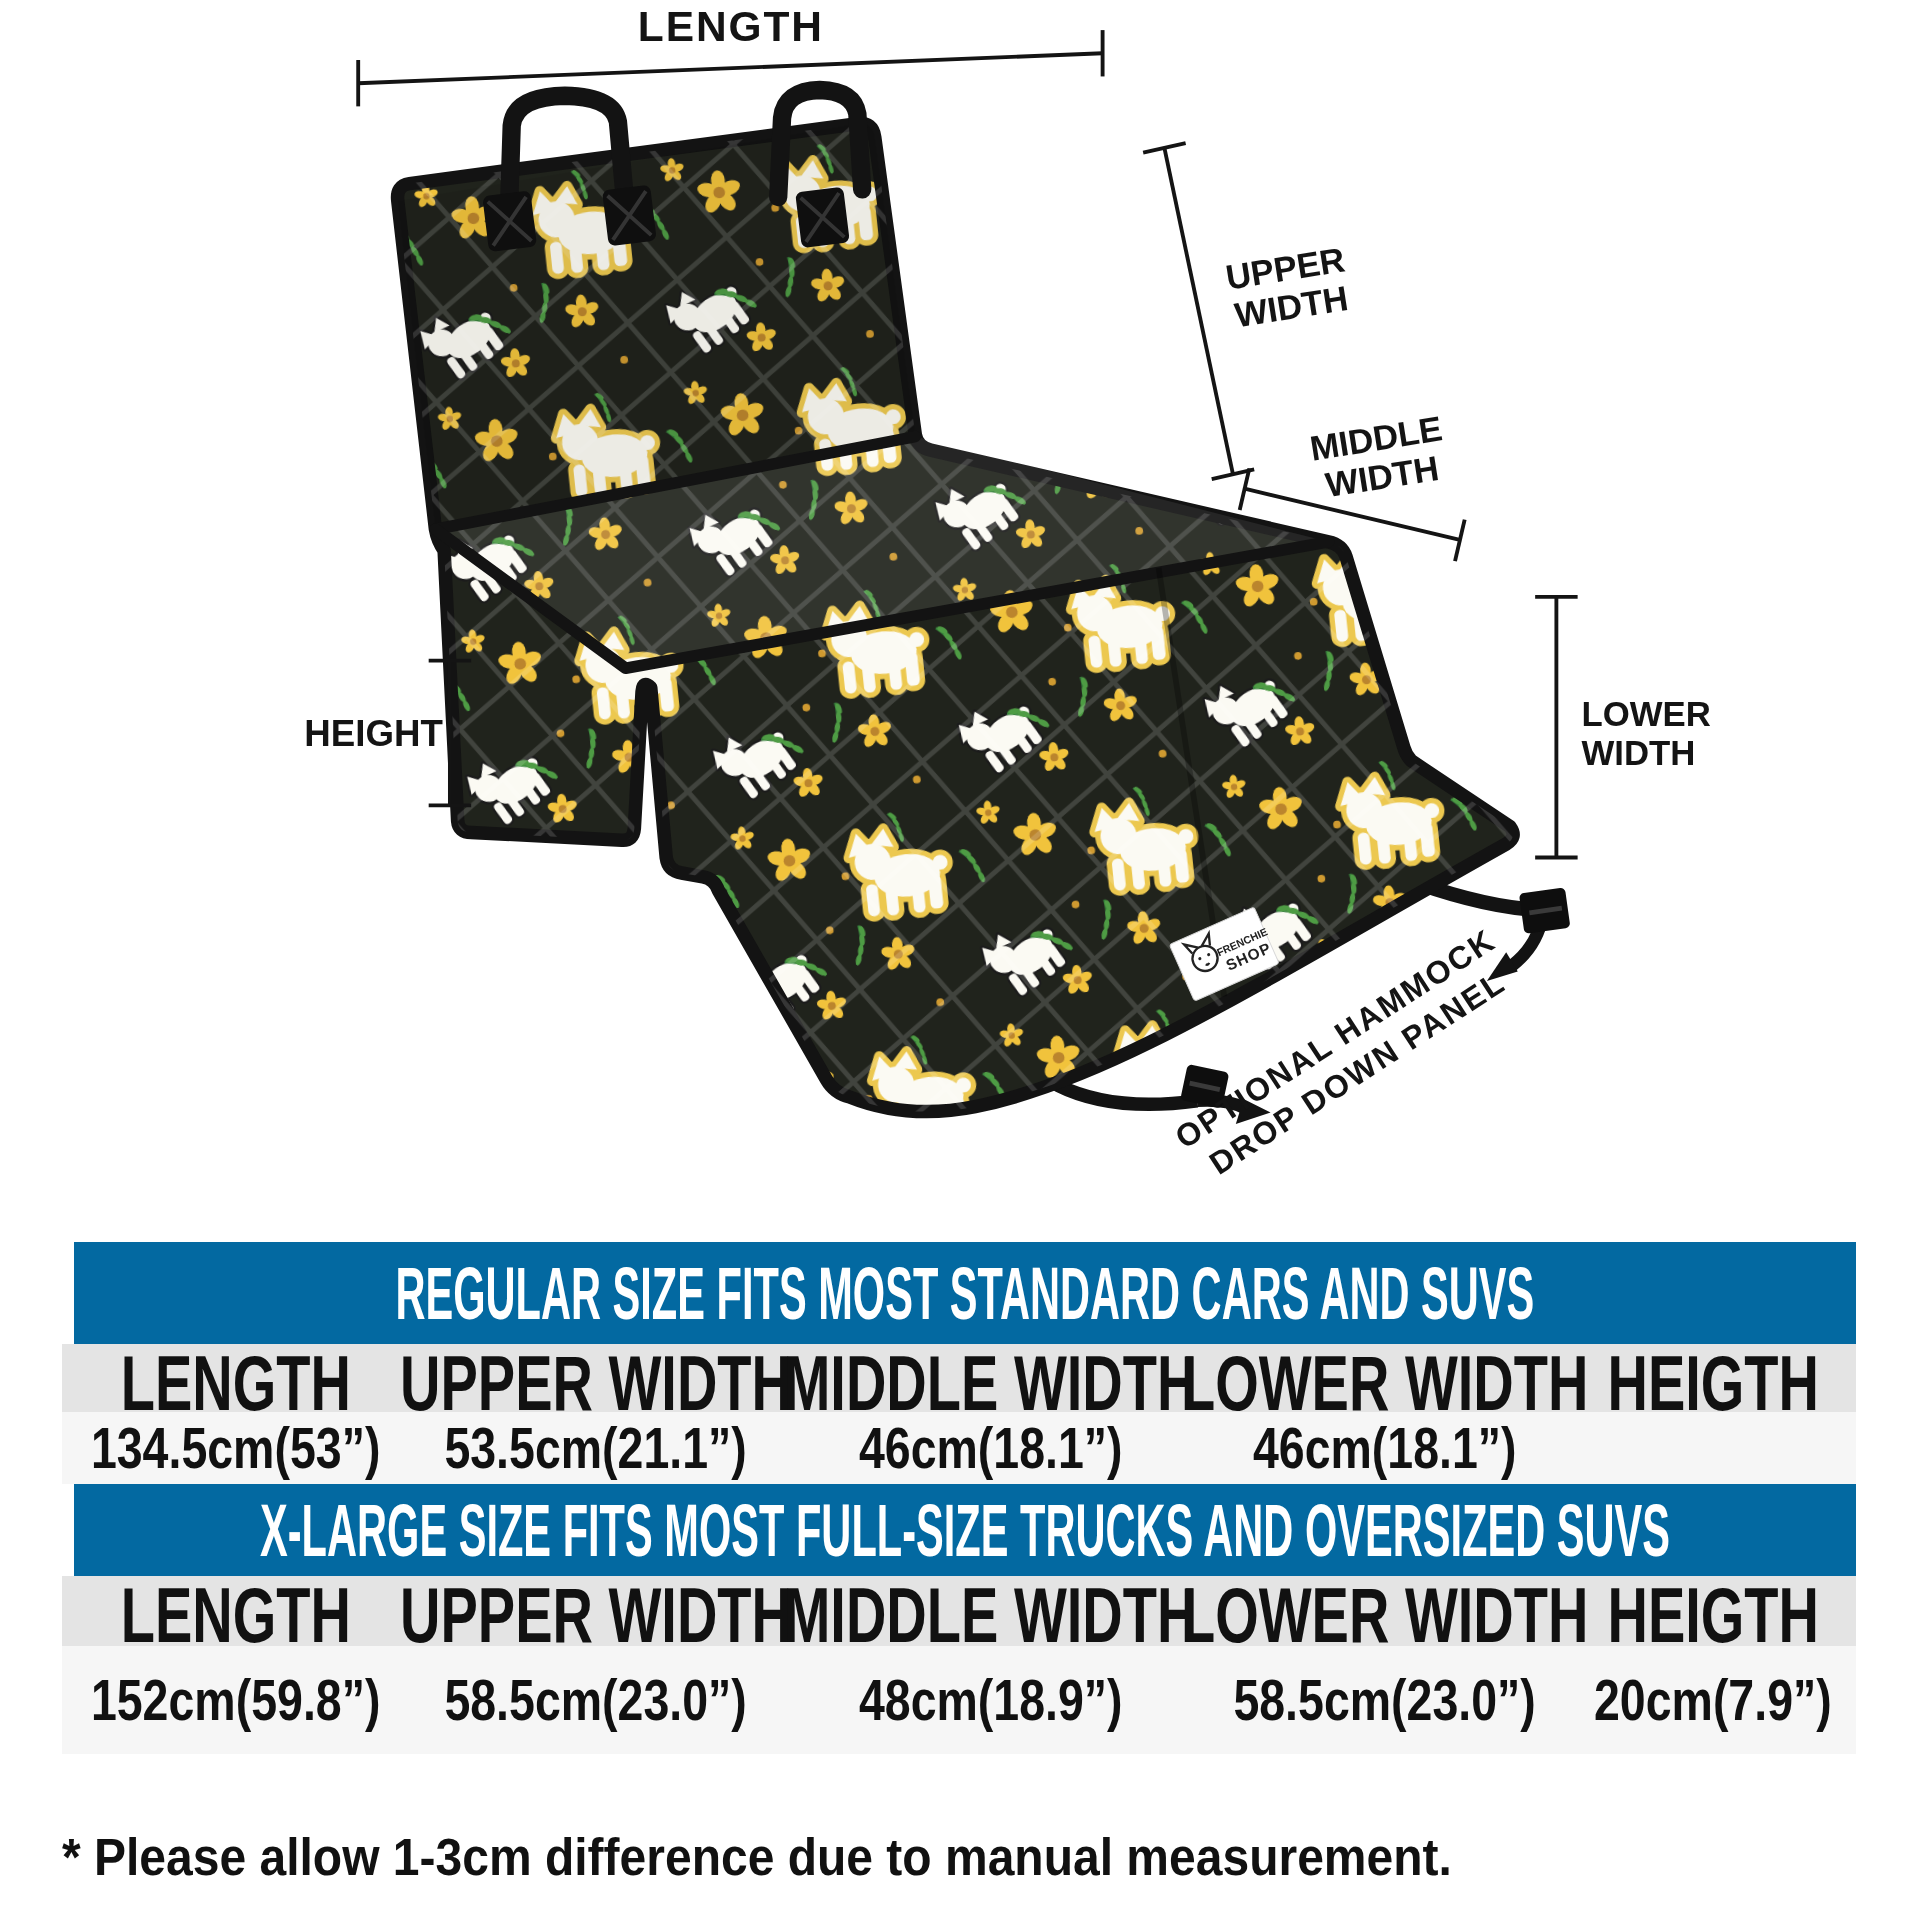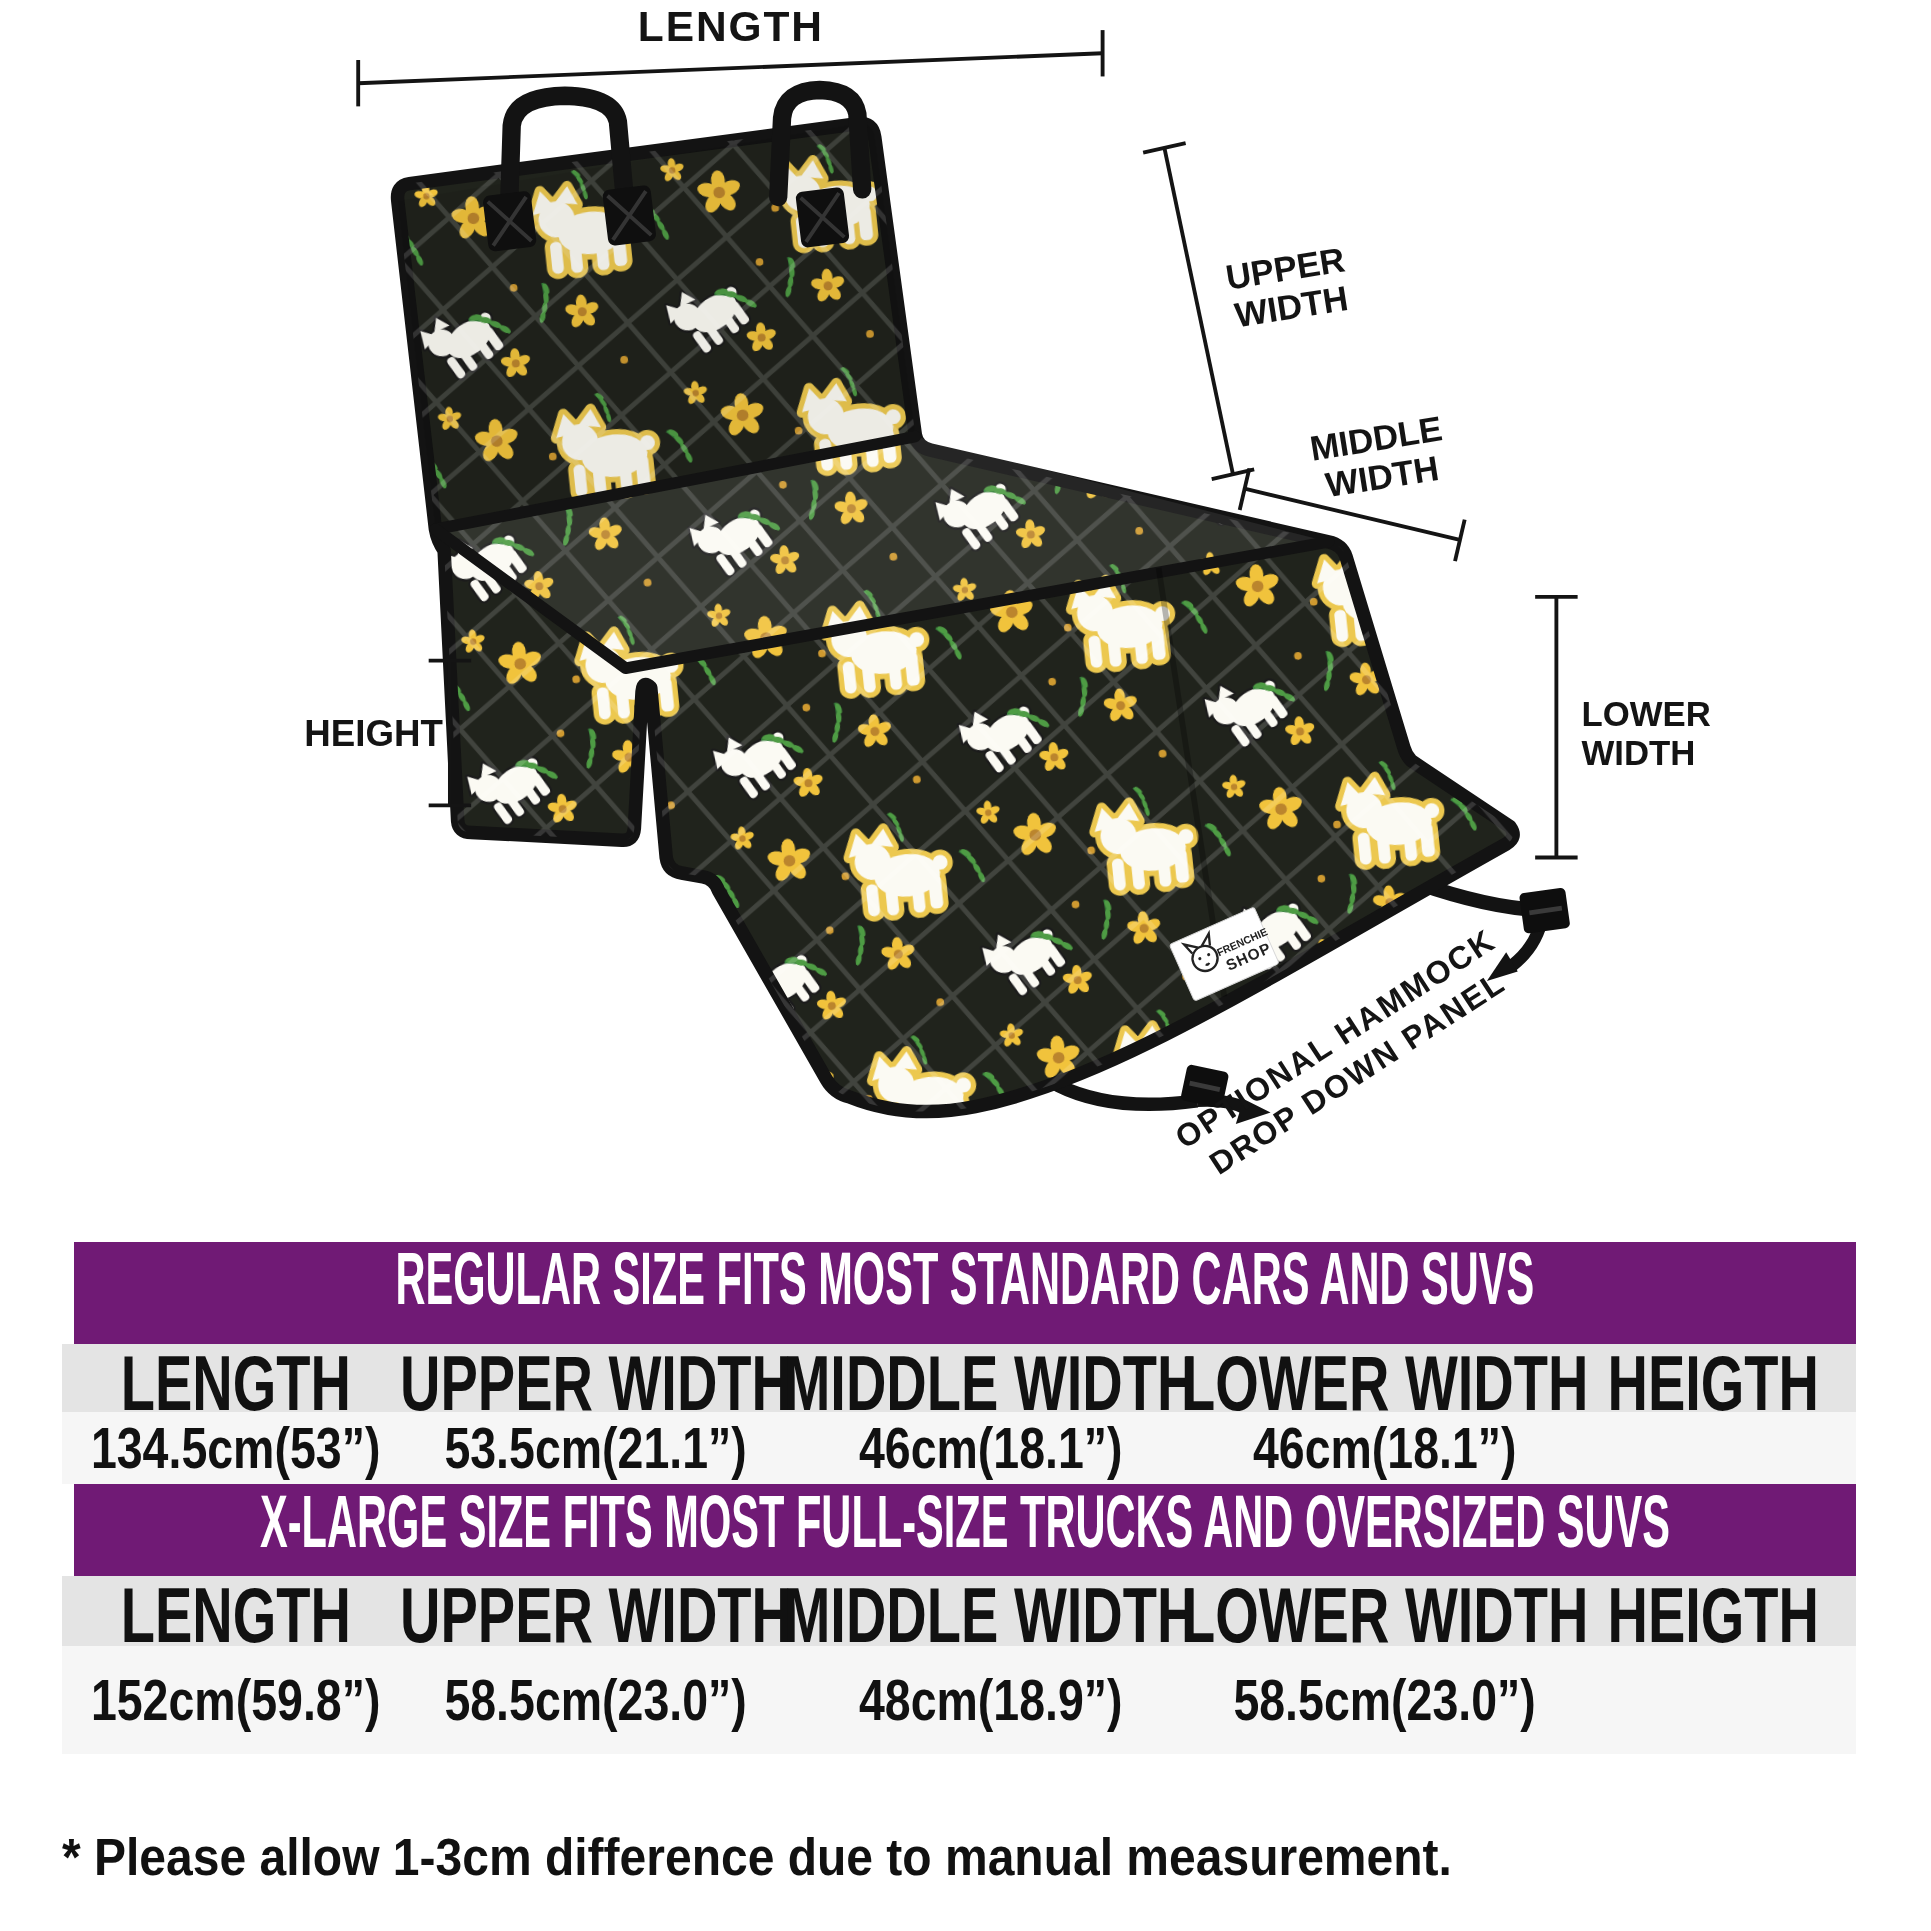--- a/index.html
+++ b/index.html
@@ -1,20 +1,20 @@
 <!DOCTYPE html>
 <html><head>
 <meta charset="utf-8">
 <style>
   html,body{margin:0;padding:0;}
   body{width:1931px;height:1931px;background:#ffffff;font-family:"Liberation Sans",sans-serif;}
   .page{position:relative;width:1931px;height:1931px;background:#fff;overflow:hidden;}
   .diagram-svg{position:absolute;left:0;top:0;}
   .tables{position:absolute;left:62px;top:1242px;width:1794px;}
-  .title-band{background:#701a75;display:flex;justify-content:center;margin-left:12px;}
+  .title-band{background:#0369a1;display:flex;align-items:center;justify-content:center;margin-left:12px;}
   .t1 .title-band{height:102px;} .t2 .title-band{height:92px;}
   .title-band span{color:#ffffff;font-weight:700;font-size:66px;white-space:nowrap;transform:scale(0.63,1.12);letter-spacing:0px;}
   .grid{display:grid;grid-template-columns:19.4% 20.7% 23.3% 20.7% 15.9%;height:100%;}
   .cols-band{background:#e4e4e4;} .t1 .cols-band{height:68px;} .t2 .cols-band{height:70px;}
   .vals-band{background:#f6f6f6;} .t1 .vals-band{height:72px;} .t2 .vals-band{height:108px;}
   .cell{display:flex;align-items:center;justify-content:center;}
   .cols-band .cell span{font-size:70px;font-weight:700;white-space:nowrap;transform:scale(0.80,1.10);color:#111;}
   .vals-band .cell span{font-size:50px;font-weight:700;white-space:nowrap;transform:scale(0.93,1.15);color:#111;}
   .footnote{position:absolute;left:62px;top:1827px;font-size:48px;font-weight:700;color:#111;white-space:nowrap;transform:scale(1,1.08);transform-origin:left top;}
   text{font-family:"Liberation Sans",sans-serif;}
@@ -300,20 +300,23 @@
             </div>
           <div class="cell">
               <span>58.5cm(23.0”)</span>
             </div>
           <div class="cell">
               <span>48cm(18.9”)</span>
             </div>
           <div class="cell">
               <span>58.5cm(23.0”)</span>
             </div>
+          <div class="cell">
+              <span>20cm(7.9”)</span>
+            </div>
         </div>
       </div>
     </div>
 
   </div>
 
   <div class="footnote">* Please allow 1-3cm difference due to manual measurement.</div>
 
 </div>
 

